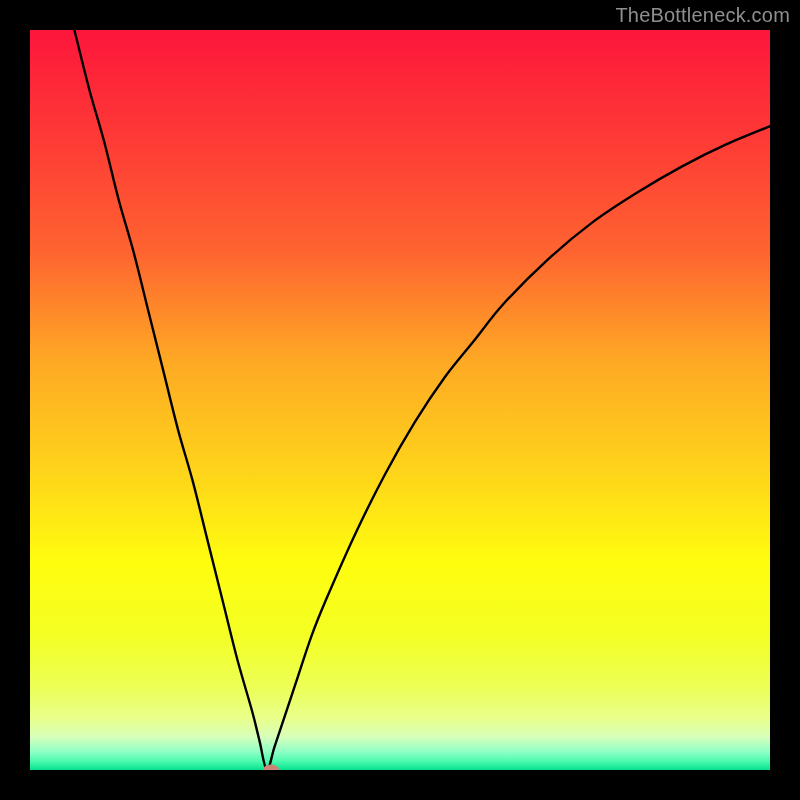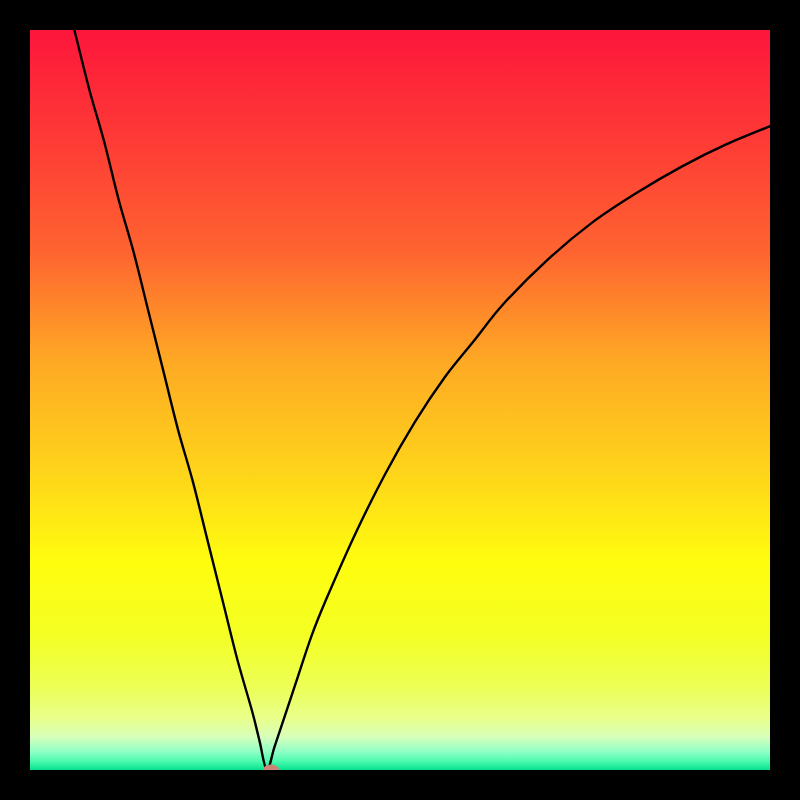--- a/index.html
+++ b/index.html
@@ -78,13 +78,14 @@
       <rect x="0" y="0" width="740" height="740" fill="url(#bgGrad)"></rect>
     </svg>
 
     <svg class="curve-layer" viewBox="0 0 740 740" preserveAspectRatio="none" width="740" height="740">
       <path id="curvePath" d="M 44.4,0 C 46.86666666666667,9.866666666666655 54.266666666666666,40.69999999999993 59.2,59.19999999999993 C 64.13333333333334,77.69999999999993 69.06666666666666,92.5 74,111 C 78.93333333333334,129.5 83.86666666666666,151.69999999999993 88.8,170.19999999999993 C 93.73333333333333,188.69999999999993 98.66666666666667,203.5 103.60000000000001,222 C 108.53333333333335,240.5 113.46666666666667,261.46666666666664 118.4,281.2 C 123.33333333333334,300.93333333333334 128.26666666666665,320.66666666666663 133.2,340.4 C 138.13333333333333,360.1333333333333 143.06666666666666,381.09999999999997 148,399.59999999999997 C 152.93333333333334,418.09999999999997 157.86666666666667,432.9 162.8,451.4 C 167.73333333333335,469.9 172.66666666666666,490.8666666666667 177.6,510.6 C 182.53333333333333,530.3333333333334 187.46666666666667,550.0666666666666 192.4,569.8 C 197.33333333333334,589.5333333333333 202.26666666666668,610.5 207.20000000000002,629 C 212.13333333333335,647.5 218.3,667.2333333333333 222,680.8 C 225.7,694.3666666666666 226.93333333333334,700.5333333333333 229.4,710.4 C 231.86666666666667,720.2666666666667 234.33333333333334,738.7666666666667 236.8,740 C 239.26666666666668,741.2333333333333 241.73333333333335,725.1999999999999 244.20000000000002,717.8 C 246.66666666666669,710.4 247.90000000000003,706.7 251.60000000000002,695.6 C 255.3,684.5 261.46666666666664,666 266.4,651.2 C 271.3333333333333,636.4000000000001 276.26666666666665,620.3666666666667 281.2,606.8 C 286.1333333333333,593.2333333333332 288.6,587.0666666666666 296,569.8 C 303.4,552.5333333333333 315.73333333333335,524.1666666666666 325.6,503.2 C 335.4666666666667,482.23333333333335 345.3333333333333,462.5 355.2,444 C 365.06666666666666,425.5 374.93333333333334,408.2333333333334 384.8,392.20000000000005 C 394.6666666666667,376.1666666666667 404.53333333333336,361.3666666666666 414.40000000000003,347.79999999999995 C 424.2666666666667,334.2333333333333 434.1333333333333,323.1333333333333 444,310.8 C 453.8666666666667,298.4666666666667 461.2666666666667,287.3666666666667 473.6,273.8 C 485.93333333333334,260.23333333333335 503.2,242.9666666666667 518,229.40000000000003 C 532.8,215.83333333333337 547.6,203.5 562.4,192.39999999999998 C 577.1999999999999,181.29999999999995 592,172.04999999999993 606.8,162.79999999999995 C 621.5999999999999,153.54999999999998 636.4000000000001,144.91666666666674 651.2,136.9000000000001 C 666,128.88333333333344 680.8,121.48333333333339 695.5999999999999,114.70000000000005 C 710.3999999999999,107.9166666666667 732.6,99.28333333333337 740,96.20000000000005" fill="none" stroke="#000000" stroke-width="2.4" stroke-linejoin="round" stroke-linecap="round"></path>
     </svg>
 
     <div class="marker" id="marker" style="left: 240.5px; top: 740px; background: rgb(203, 130, 119);"></div>
   </div>
 
+  <div class="watermark">TheBottleneck.com</div>
 </div>
 
 </body></html>

